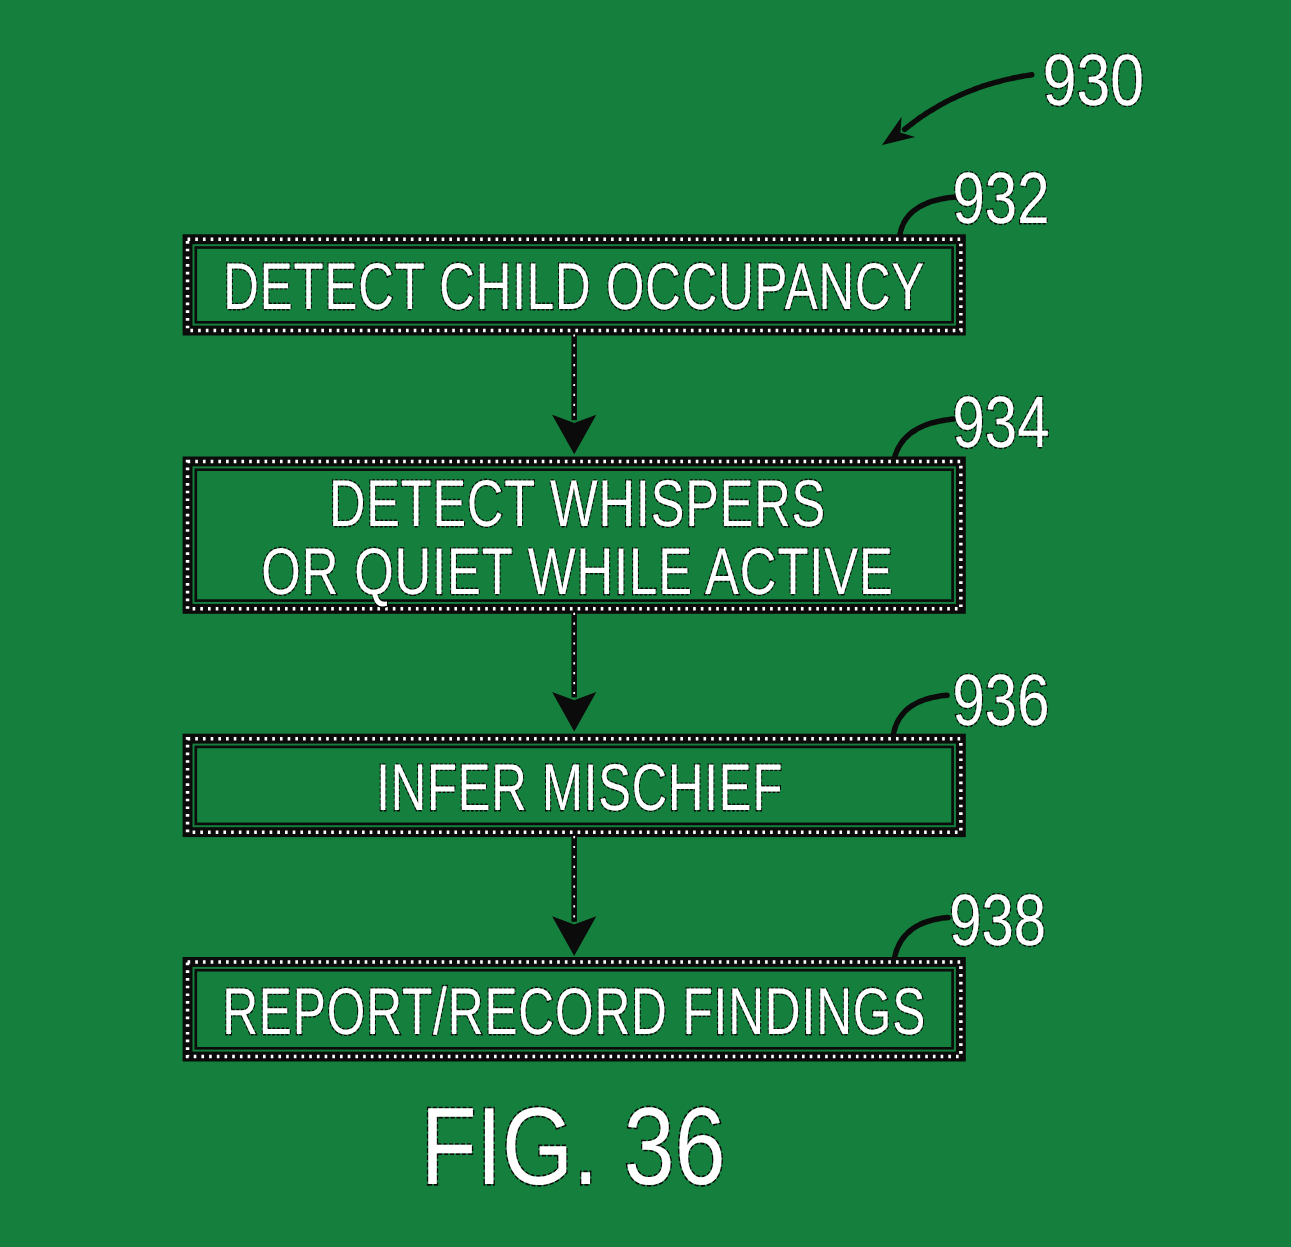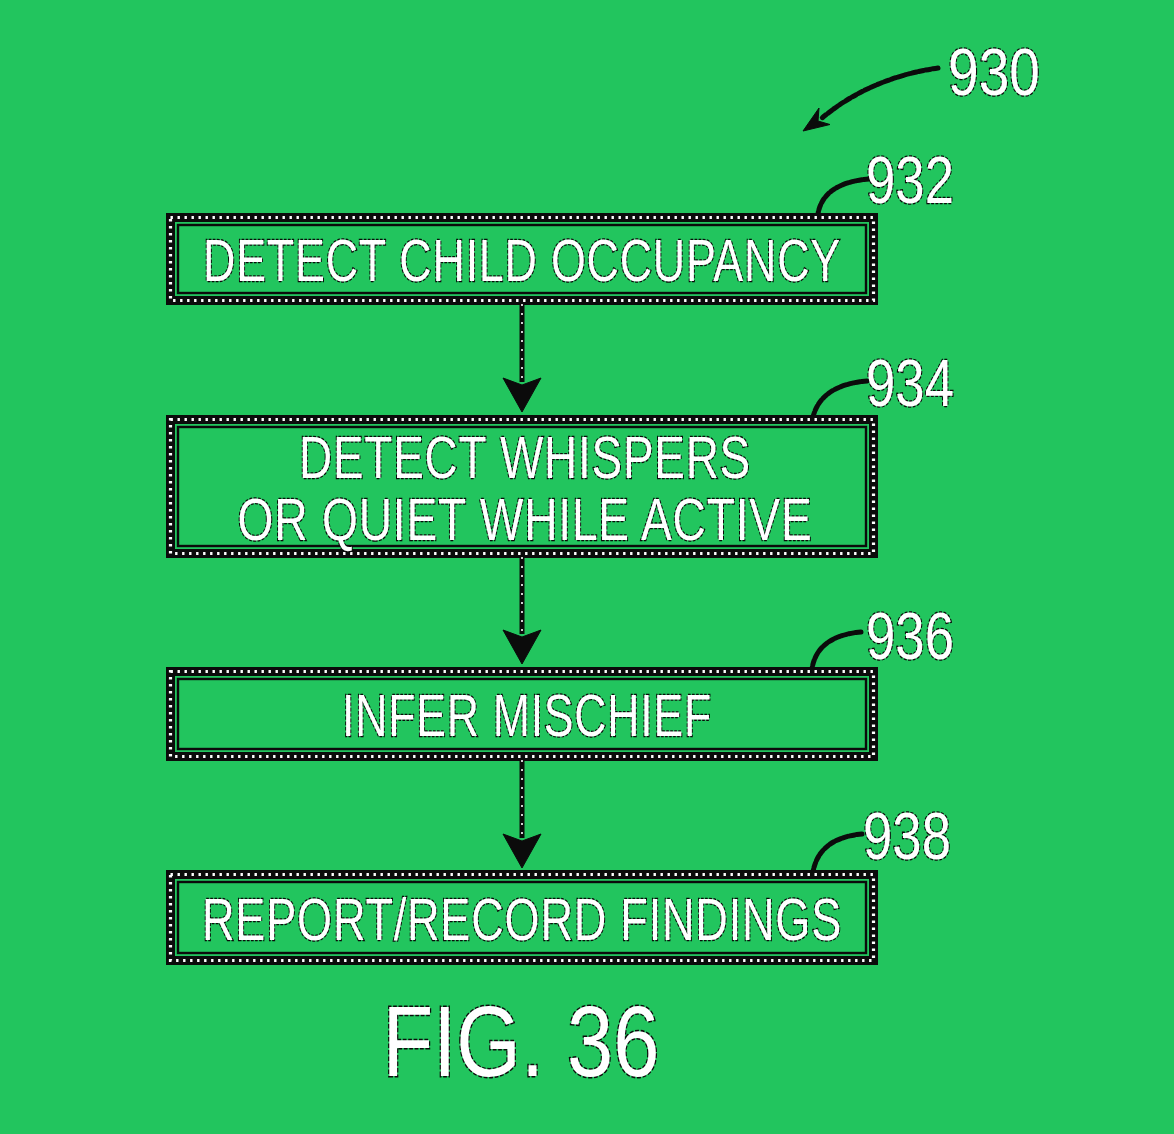--- a/index.html
+++ b/index.html
@@ -4,21 +4,21 @@
 <style>
   html, body {
     margin: 0;
     padding: 0;
     background: #ffffff;
   }
   .canvas {
     position: relative;
     width: 1174px;
     height: 1134px;
-    background: #22c55e;
+    background: #15803d;
     overflow: hidden;
   }
   svg { display: block; }
 
   
   text {
     font-family: "Liberation Sans", "DejaVu Sans", sans-serif;
     fill: #ffffff;
     stroke: #0b0b0b;
     paint-order: stroke;

